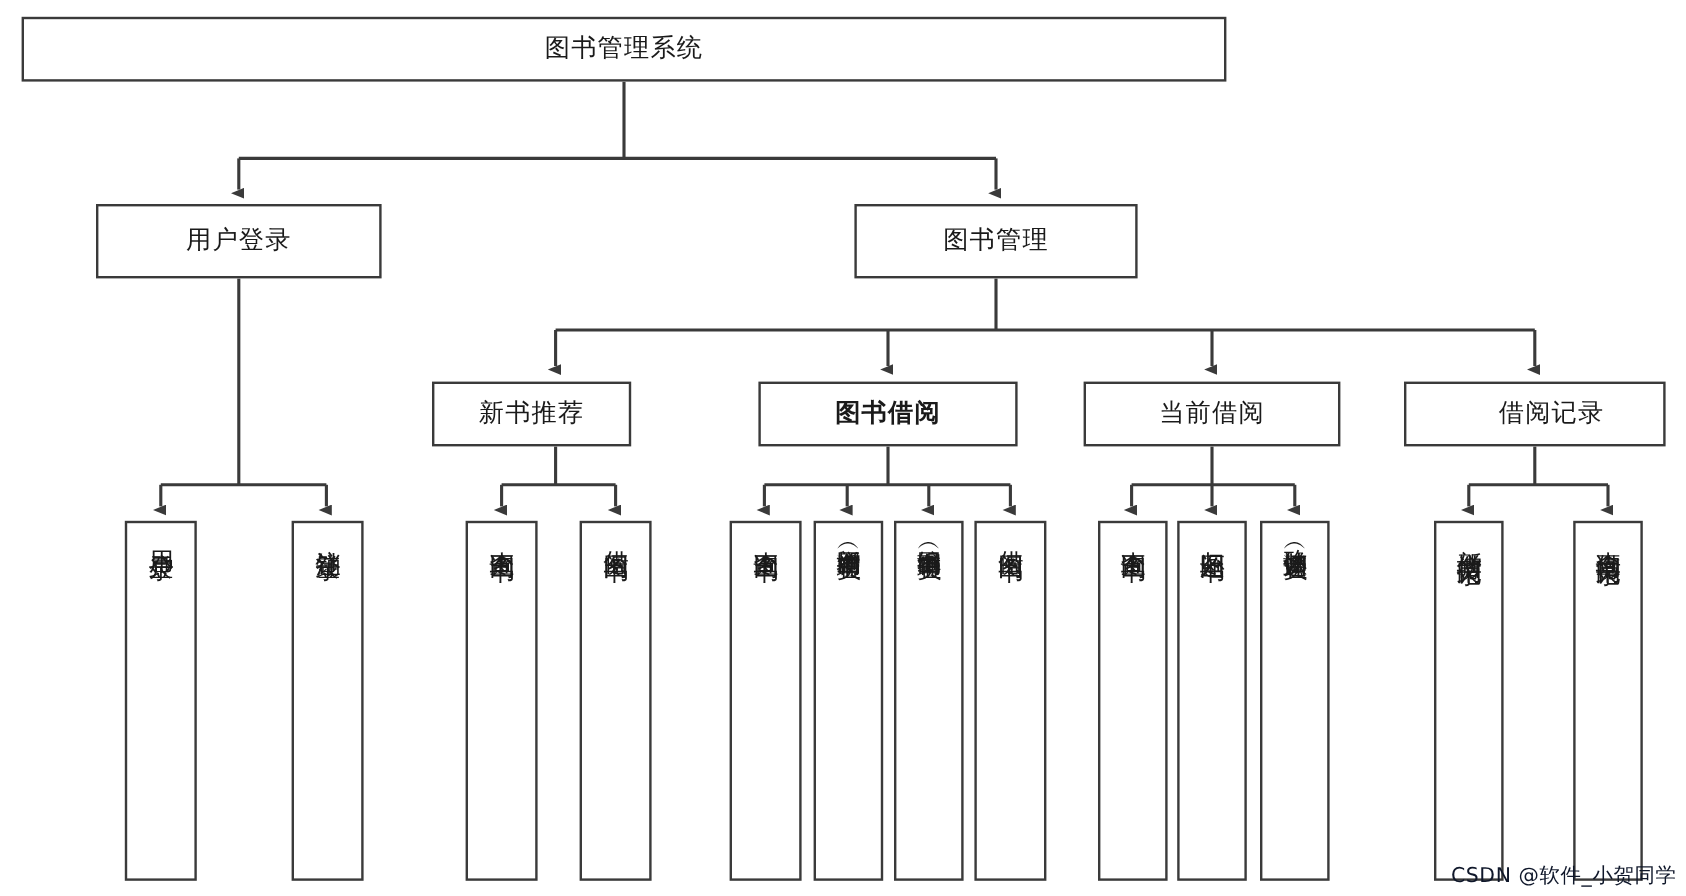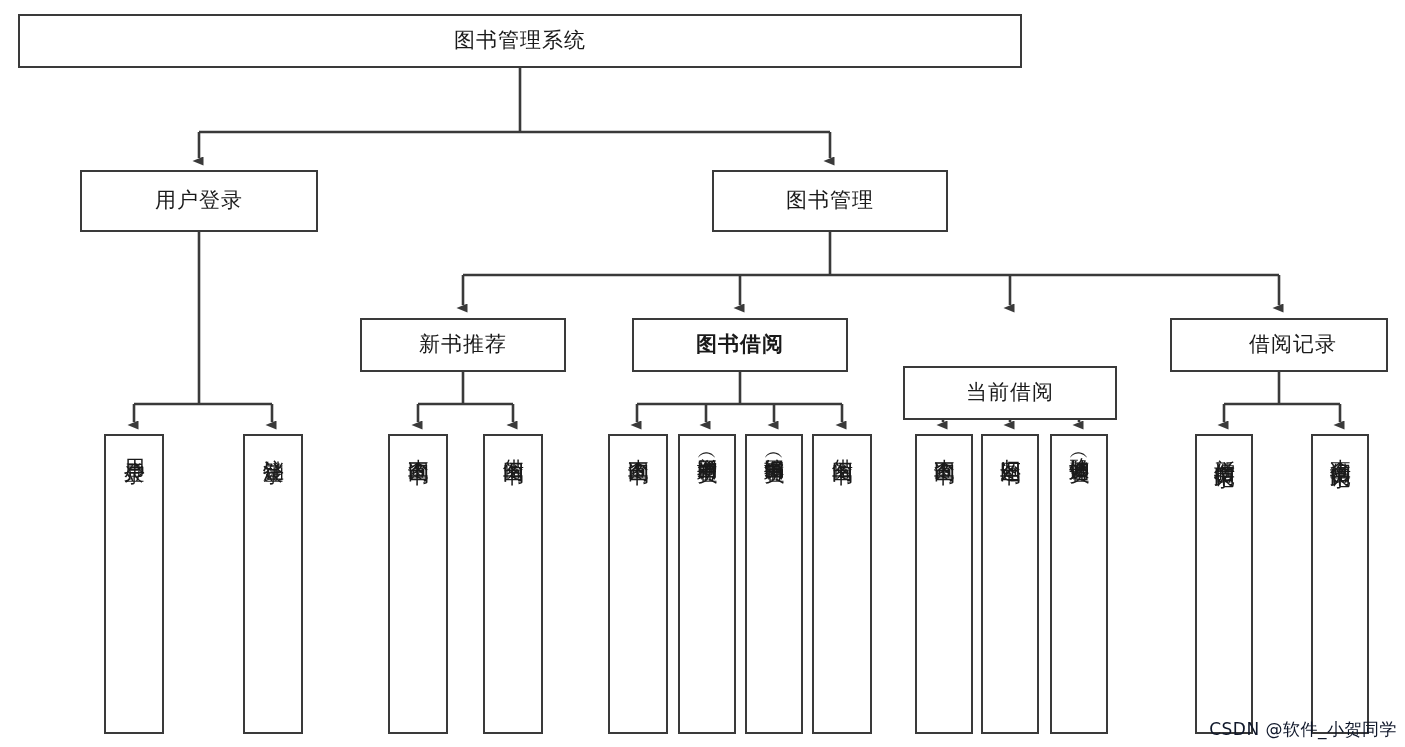--- a/index.html
+++ b/index.html
@@ -133,27 +133,27 @@
     <span class="node-label">图书管理系统</span>
   </div>
 
   <div class="node horiz" style="left:80px; top:170px; width:238px; height:62px;">
     <span class="node-label">用户登录</span>
   </div>
   <div class="node horiz" style="left:712px; top:170px; width:236px; height:62px;">
     <span class="node-label">图书管理</span>
   </div>
 
-  <div class="node horiz" style="left:360px; top:318px; width:206px; height:54px;">
+  <div class="node horiz" style="left:360px; top:318px; width:166px; height:54px;">
     <span class="node-label">新书推荐</span>
   </div>
   <div class="node horiz" style="left:632px; top:318px; width:216px; height:54px;font-weight:bold;">
     <span class="node-label">图书借阅</span>
   </div>
-  <div class="node horiz" style="left:903px; top:318px; width:214px; height:54px;margin-top:48px;">
+  <div class="node horiz" style="left:903px; top:318px; width:214px; height:54px;">
     <span class="node-label">当前借阅</span>
   </div>
   <div class="node horiz" style="left:1170px; top:318px; width:218px; height:54px;padding-left:28px;">
     <span class="node-label">借阅记录</span>
   </div>
 
   <div class="node vert" style="left:104px; top:434px; width:60px; height:300px;">
     <span class="node-label">用户登录</span>
   </div>
   <div class="node vert" style="left:243px; top:434px; width:60px; height:300px;">

